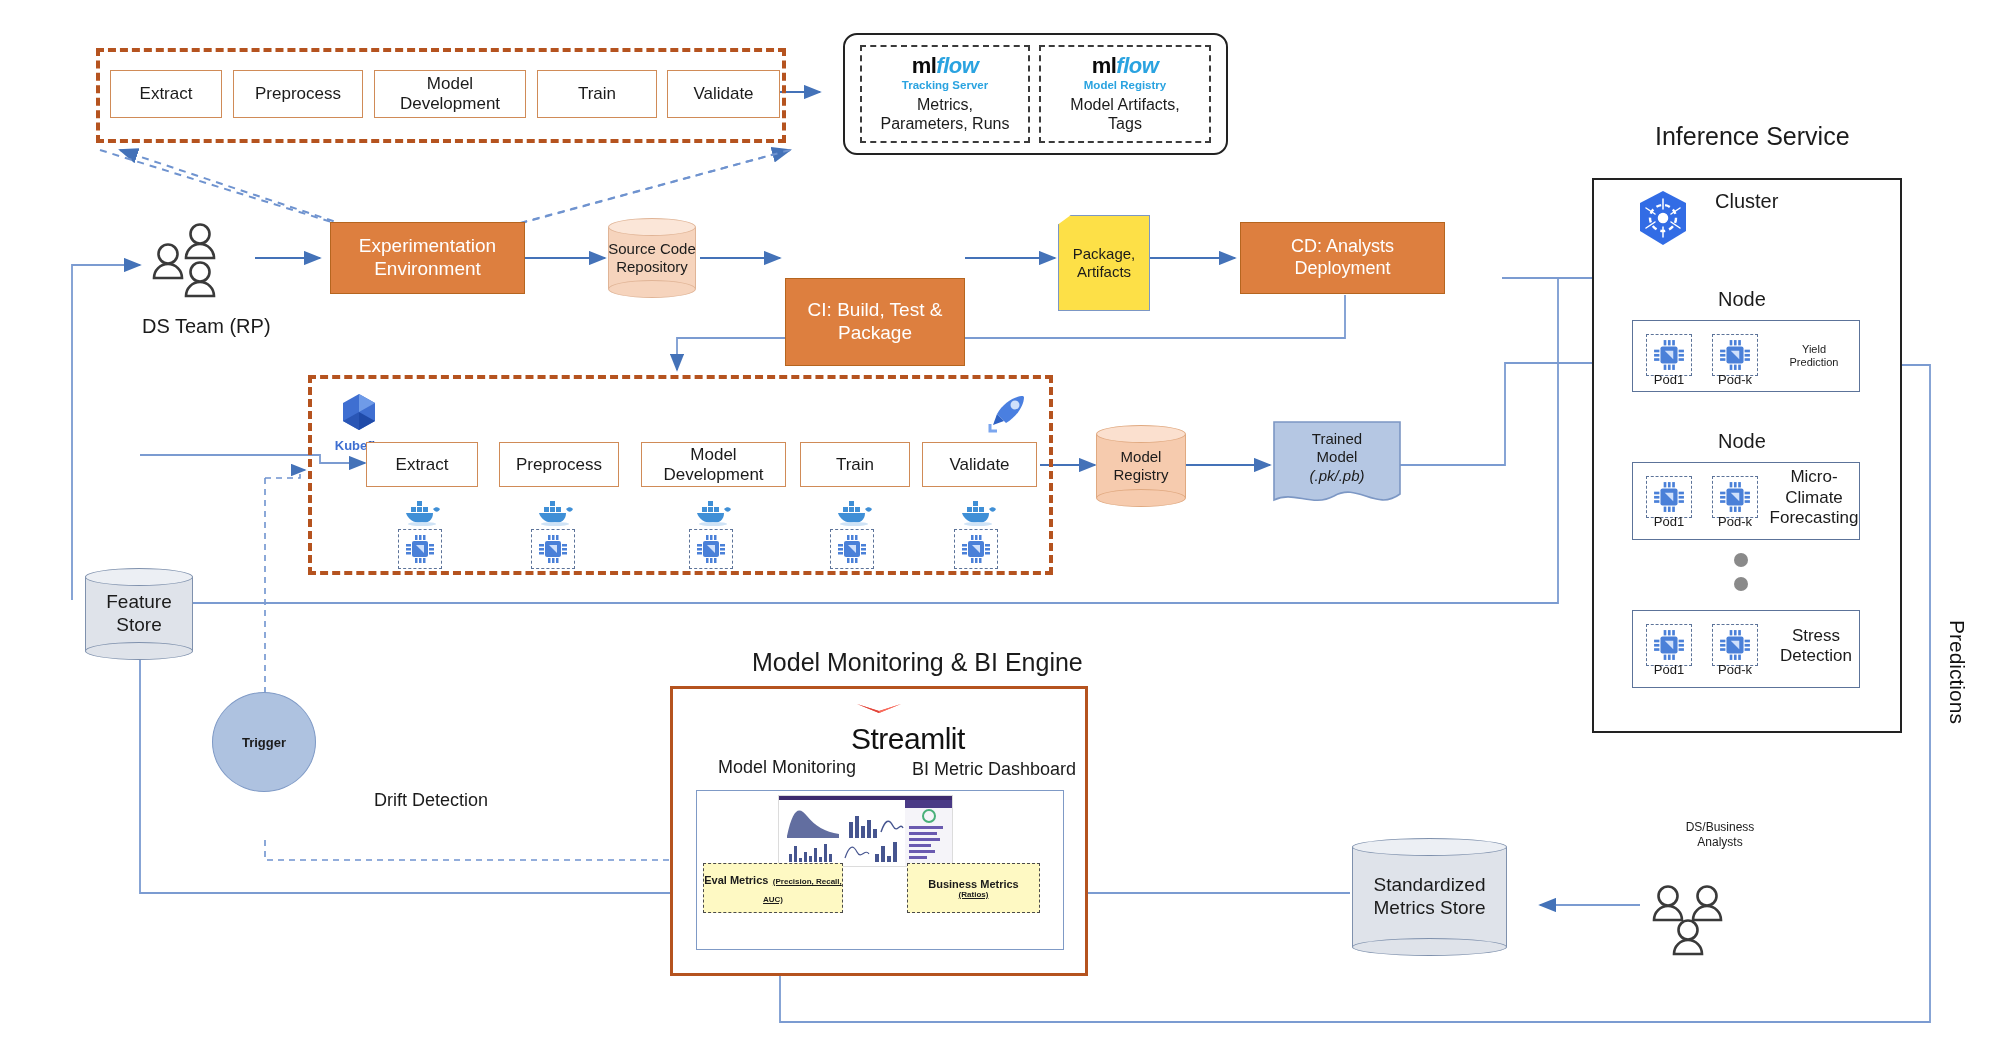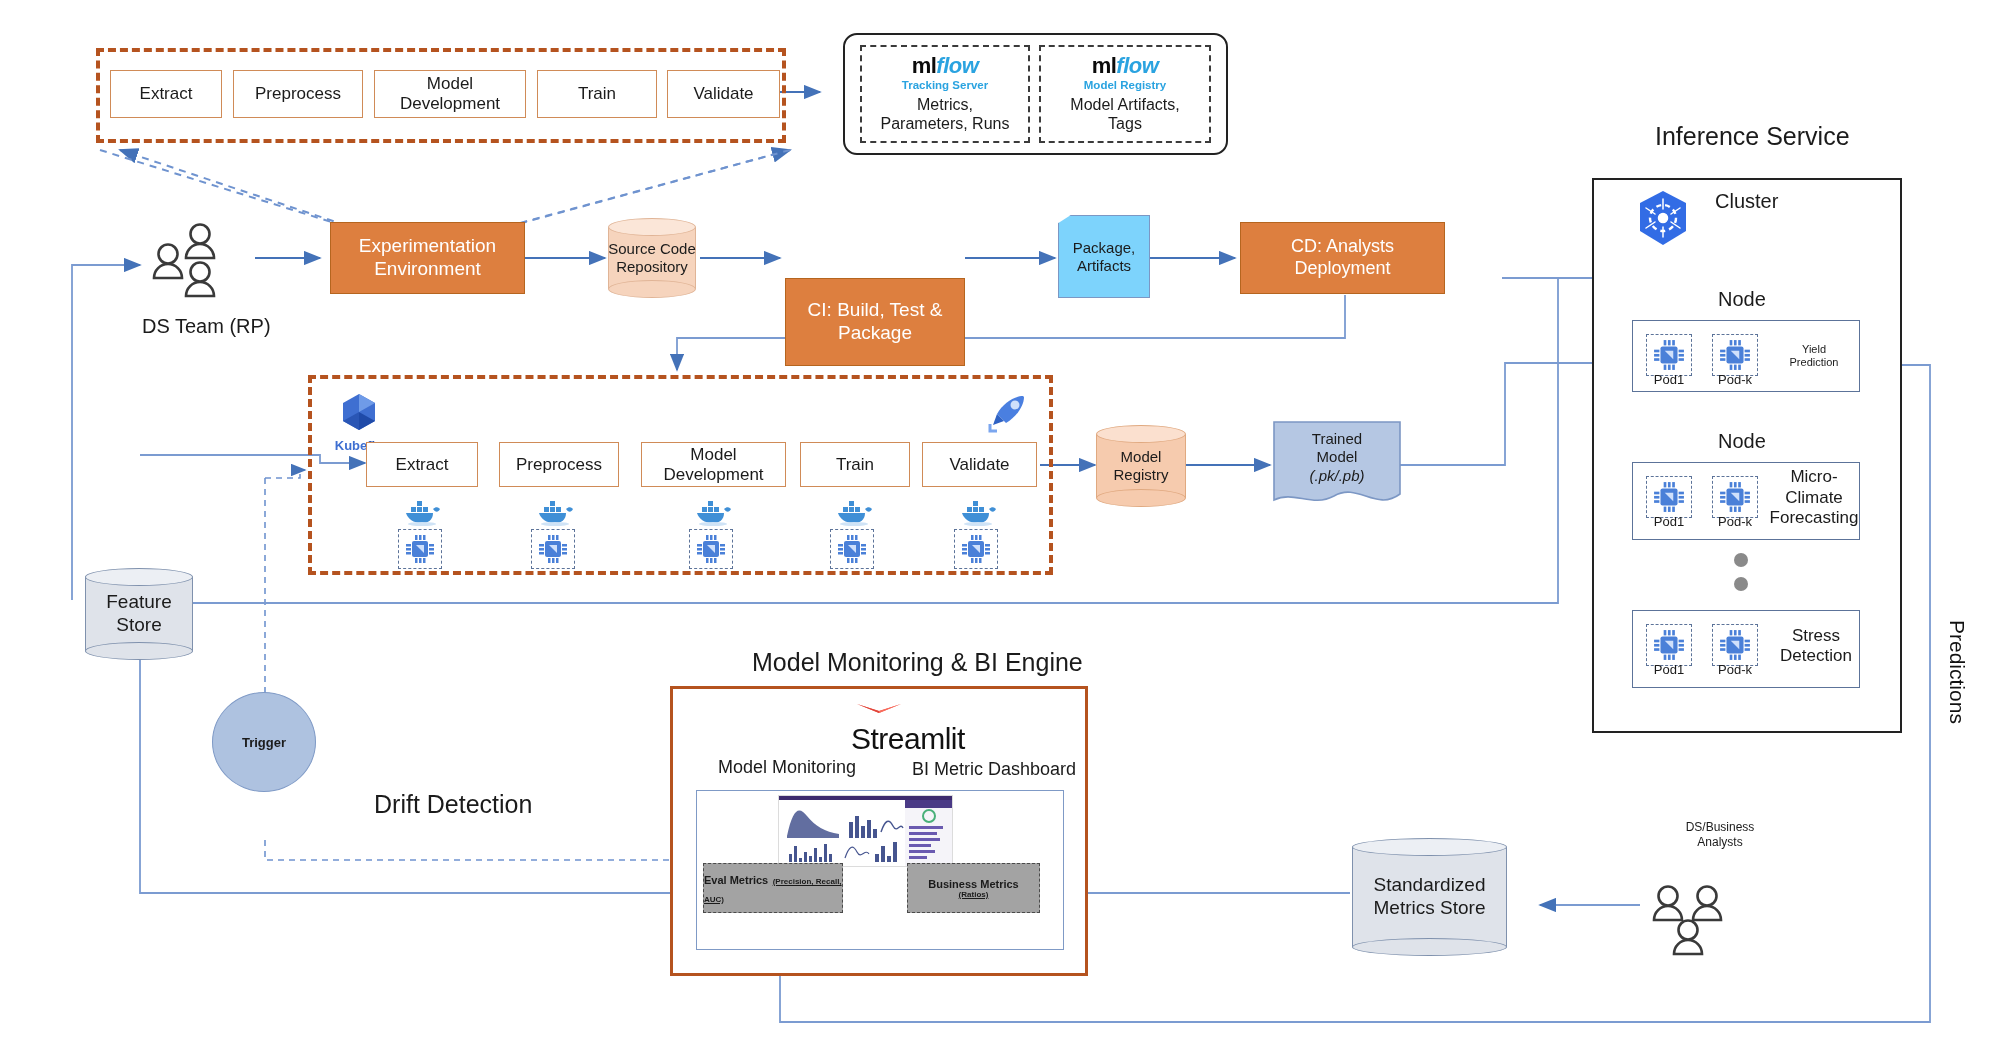--- a/index.html
+++ b/index.html
@@ -71,21 +71,21 @@
 
   .plain-label { font-size:20px; color:#1b1b1b; }
   .small-label { font-size:16px; color:#1b1b1b; }
   .node-box { border:1.6px solid #5c7399; background:#fff; }
   .cluster-box { border:2.5px solid #222; background:#fff; }
   .pod { border:1.2px dashed #5c7399; background:#fff; display:flex; align-items:center; justify-content:center; }
   .pod-cap { position:absolute; font-size:13px; text-align:center; width:100%; left:0; top:100%; margin-top:-3px; }
 
   .monitor-outer { border:3px solid #b5531f; background:#fff; }
   .monitor-inner { border:1.2px solid #7f9ac6; background:#fff; }
-  .metric-dashed { border:1.5px dashed #4a4a4a; background:#a3a3a3; display:flex; align-items:center; justify-content:center; }
+  .metric-dashed { border:1.5px dashed #4a4a4a; background:#fef9c3; display:flex; align-items:center; justify-content:center; text-align:center; }
   .metric-main { font-size:11px; font-weight:700; }
   .metric-sub { font-size:8px; font-weight:700; text-decoration:underline; filter: blur(0.35px); }
 
   .streamlit-word { font-size:30px; letter-spacing:-0.5px; color:#111; }
 
   .vert-text { writing-mode:vertical-rl; font-size:21px; color:#111; }
 
   
   .person svg { display:block; }
 
@@ -226,22 +226,22 @@
     <div class="top"></div>
     <div class="lbl" style="white-space:pre-line">Source Code
 Repository</div>
   </div>
 
   <div class="abs orange-solid ctr" style="left:785px; top:234px; width:180px; height:88px;margin-top:44px;">
     <span style="white-space:pre-line">CI: Build, Test &amp;
 Package</span>
   </div>
 
-  <div class="abs ctr" style="left:1058px; top:215px; width:92px; height:83px;
-              background:#7dd3fc; border:1.5px solid #7c97c4;
+  <div class="abs ctr" style="left:1058px; top:215px; width:92px; height:96px;
+              background:#fde047; border:1.5px solid #7c97c4;
               clip-path: polygon(14% 0, 100% 0, 100% 100%, 0 100%, 0 10%);">
     <span class="blue-solid" style="border:0;background:transparent;white-space:pre-line">Package,
 Artifacts</span>
   </div>
 
   <div class="abs orange-solid ctr" style="left:1240px; top:222px; width:205px; height:72px;">
     <span style="font-size:18px;">CD: Analysts Deployment</span>
   </div>
 
   <div class="abs dashed-orange" style="left:308px; top:375px; width:745px; height:200px;"></div>
@@ -479,21 +479,21 @@
     <div class="bot"></div>
     <div class="top"></div>
     <div class="lbl" style="white-space:pre-line;font-size:19px">Feature
 Store</div>
   </div>
 
   <div class="abs ellipse-blue" style="left:212px; top:692px; width:104px; height:100px;">
     <span>Trigger</span>
   </div>
 
-  <div class="abs" style="left:374px; top:790px; font-size:25px;">Drift Detection</div>
+  <div class="abs" style="left:374px; top:790px; font-size:18px;">Drift Detection</div>
 
   <div class="abs" style="left:1655px; top:122px; font-size:25px;">Inference Service</div>
 
   <div class="abs cluster-box" style="left:1592px; top:178px; width:310px; height:555px;"></div>
 
   <div class="abs" style="left:1632px; top:188px; width:62px; height:62px;">
     <svg width="62" height="62" viewBox="0 0 62 62">
       <path d="M31,3 L54,15 L54,43 L31,57 L8,43 L8,15 Z" fill="#326ce5"></path>
       <g fill="#ffffff" stroke="#ffffff" stroke-width="1.5">
         <circle cx="31" cy="30" r="4.5" fill="#ffffff"></circle>

